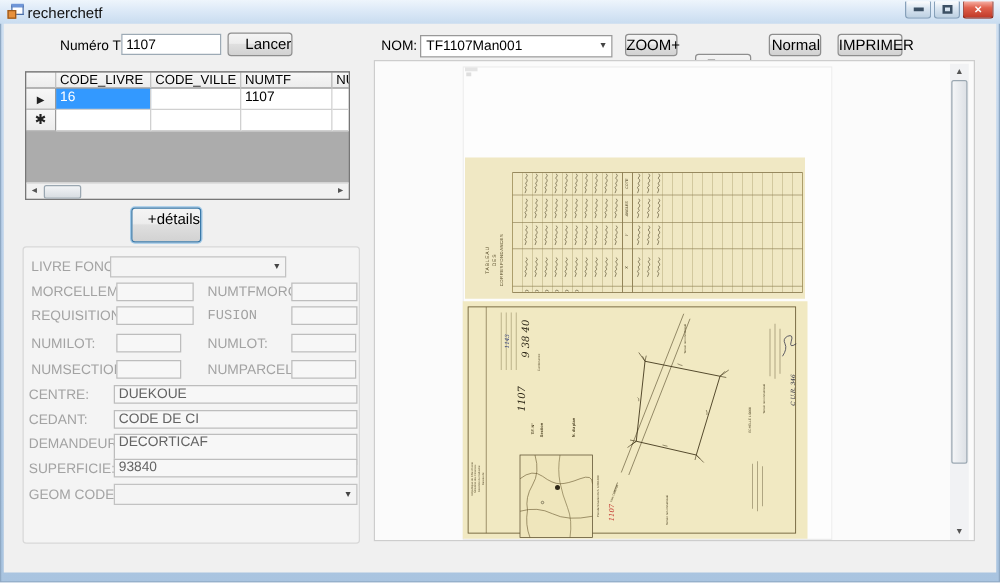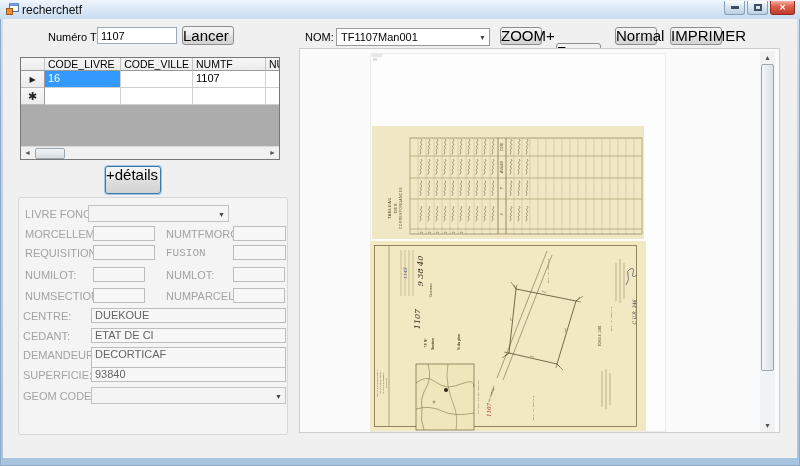--- a/index.html
+++ b/index.html
@@ -29,22 +29,22 @@
   #btn-min .bar { display:inline-block; width:8px; height:3px; background:#3c5064; margin-bottom:1px; }
   #btn-max .box { display:inline-block; width:8px; height:7px; border:2px solid #3c5064; margin-top:3px; }
   
   #client { position:absolute; left:3px; top:19px; width:794px; height:439px; background:#f0f0f0; }
   .lbl { position:absolute; font-size:11px; color:#000; white-space:nowrap; }
   .glbl { position:absolute; font-size:11px; color:#a3a3a3; white-space:nowrap; }
   .tbx { position:absolute; border:1px solid #9daab5; background:#fff; font-size:11px;
          padding:1px 3px; font-family:"Liberation Sans",sans-serif; color:#000; }
   .dtbx { position:absolute; border:1px solid #bdbdbd; background:#f7f7f7; font-size:11px;
           padding:0 3px; color:#636363; line-height:13px; overflow:hidden; }
-  .btn { position:absolute; border:1px solid #8e8e8e; border-radius:3px; font-size:15px;
-         text-align:left; color:#000;
+  .btn { position:absolute; border:1px solid #8e8e8e; border-radius:3px; font-size:12px;
+         text-align:right; color:#000;
          background:linear-gradient(180deg,#f4f4f4 0%,#ededed 45%,#dfdfdf 50%,#d2d2d2 100%); }
   .combo { position:absolute; background:#fff; border:1px solid #999; font-size:11px; }
   .combo .val { position:absolute; left:4px; top:2px; color:#000; }
   .combo .arr, .dcombo .arr { position:absolute; right:3px; top:50%; transform:translateY(-50%);
          font-size:7px; color:#444; }
   .dcombo { position:absolute; background:#f4f4f4; border:1px solid #c2c2c2; }
   
   #grid { position:absolute; left:17px; top:57px; width:260px; height:103px;
           border:1px solid #777; background:#acacac; overflow:hidden; }
   .g-row { display:flex; }
@@ -155,21 +155,21 @@
 
     <span class="glbl" style="left:22px;top:271px;">NUMSECTION:</span>
     <div class="dtbx" style="left:90px;top:269px;width:52px;height:15px;"></div>
     <span class="glbl" style="left:163px;top:271px;">NUMPARCELLE:</span>
     <div class="dtbx" style="left:230px;top:269px;width:52px;height:15px;"></div>
 
     <span class="glbl" style="left:20px;top:291px;">CENTRE:</span>
     <div class="dtbx" style="left:88px;top:289px;width:195px;height:15px;">DUEKOUE</div>
 
     <span class="glbl" style="left:20px;top:311px;">CEDANT:</span>
-    <div class="dtbx" style="left:88px;top:309px;width:195px;height:15px;">ETAT DE CI</div>
+    <div class="dtbx" style="left:88px;top:309px;width:195px;height:15px;">CODE DE CI</div>
 
     <span class="glbl" style="left:20px;top:330px;">DEMANDEUR:</span>
     <div class="dtbx" style="left:88px;top:328px;width:195px;height:25px;">DECORTICAF</div>
 
     <span class="glbl" style="left:20px;top:350px;">SUPERFICIE:</span>
     <div class="dtbx" style="left:88px;top:348px;width:195px;height:15px;">93840</div>
 
     <span class="glbl" style="left:20px;top:371px;">GEOM CODE:</span>
     <div class="dcombo" style="left:88px;top:368px;width:195px;height:17px;">
         <span class="arr">▼</span>

